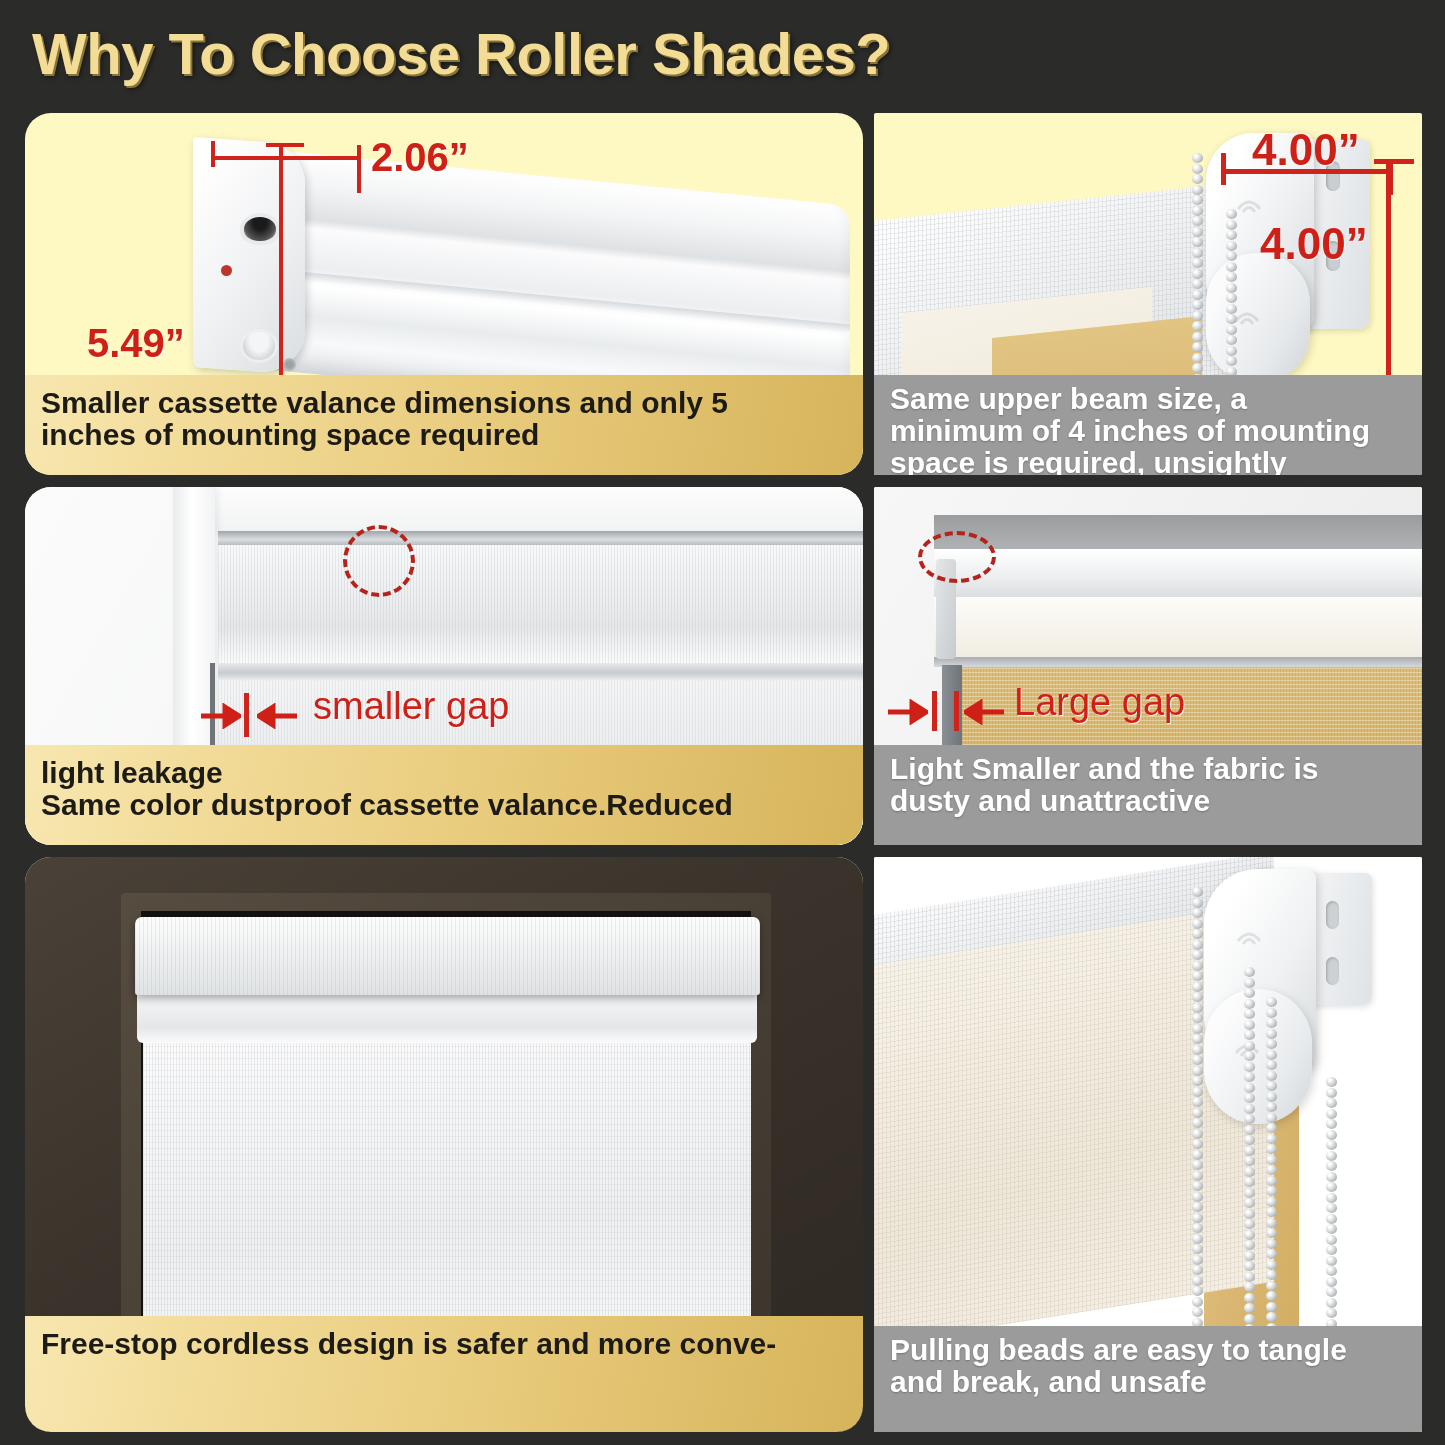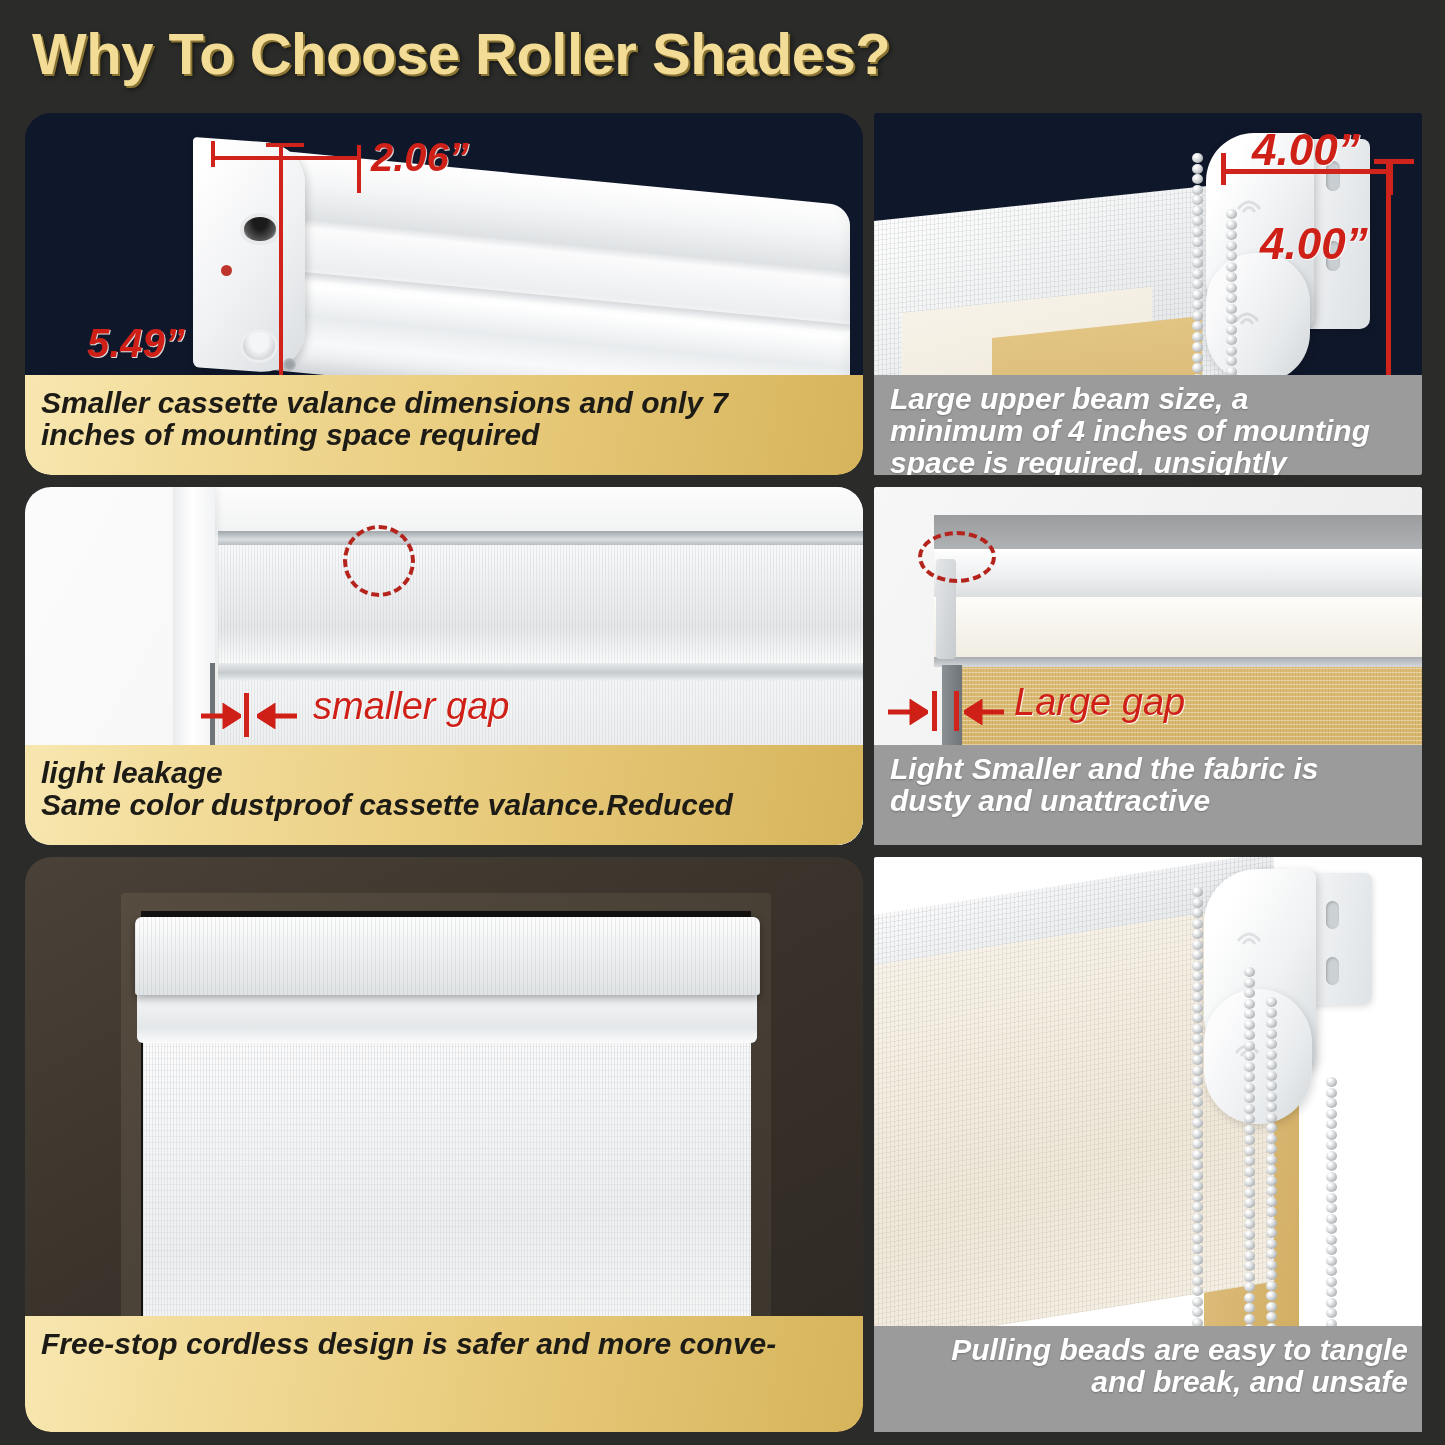--- a/index.html
+++ b/index.html
@@ -13,21 +13,21 @@
   
   #title {
     position:absolute; left:32px; top:20px; width:1100px; height:72px;
     font-size:58px; font-weight:bold; letter-spacing:-0.5px;
     color:#f2dc96;
     text-shadow: 2px 2px 0 #8a7433, 3px 3px 5px rgba(0,0,0,.6);
     white-space:nowrap;
   }
 
   
-  .panel { position:absolute; overflow:hidden; background:#0f172a;font-style:italic; }
+  .panel { position:absolute; overflow:hidden; background:#fef9c3; }
   .panel.left  { left:25px;  width:838px; border-radius:26px; }
   .panel.right { left:874px; width:548px; border-radius:2px; }
   .row1 { top:113px; height:362px; }
   .row2 { top:487px; height:358px; }
   .row3 { top:857px; height:575px; }
 
   .photo { position:absolute; left:0; top:0; right:0; bottom:0; }
 
   
   .cap {
@@ -41,21 +41,21 @@
     color:#1d1b16; font-size:30px;
     border-radius:0 0 26px 26px;
     height:100px; padding-top:12px;
   }
   .cap.gray {
     background:#9b9b9b; color:#ffffff; font-size:30px;
     height:100px; padding-top:8px;
     text-shadow:0 1px 2px rgba(0,0,0,.25);
   }
   .row3 .cap.gold { height:116px; }
-  .row3 .cap.gray { height:106px;text-align:right; }
+  .row3 .cap.gray { height:106px; }
   .cap span { display:block; }
 
   
   #p1 .v-bar {
     position:absolute; left:175px; top:30px; width:650px; height:220px;
     transform:skewY(5.5deg); transform-origin:left top;
     background:linear-gradient(180deg,#ffffff 0%,#f4f5f6 14%,#dfe2e4 30%,
       #fbfbfc 34%,#eceef0 52%,#ffffff 60%,#e9ecee 74%,#f8f9fa 86%,#dfe2e5 100%);
     border-radius:6px 20px 20px 6px;
     box-shadow:inset 0 -8px 16px rgba(0,0,0,.07);
@@ -348,21 +348,21 @@
     <div class="dim" style="left:186px;top:28px;width:4px;height:26px;"></div>
     <div class="dim" style="left:332px;top:32px;width:4px;height:48px;"></div>
     <div class="dimlbl" style="left:346px;top:22px;font-size:40px;">2.06”</div>
 
     <div class="dim" style="left:254px;top:30px;width:4px;height:300px;"></div>
     <div class="dim" style="left:241px;top:30px;width:38px;height:4px;"></div>
     <div class="dim" style="left:241px;top:326px;width:38px;height:4px;"></div>
     <div class="dimlbl" style="left:62px;top:208px;font-size:40px;">5.49”</div>
   </div>
   <div class="cap gold">
-    <span>Smaller cassette valance dimensions and only 7</span>
+    <span>Smaller cassette valance dimensions and only 5</span>
     <span>inches of mounting space required</span>
   </div>
 </div>
 
 <div class="panel right row1" id="p2">
   <div class="photo">
     <div class="fab-sheer"></div>
     <div class="fab-cream"></div>
     <div class="fab-tan"></div>
     <div class="plate"></div>
@@ -442,21 +442,21 @@
     <div class="dim" style="left:347px;top:40px;width:5px;height:32px;"></div>
     <div class="dim" style="left:514px;top:50px;width:5px;height:32px;"></div>
     <div class="dimlbl" style="left:378px;top:12px;font-size:44px;">4.00”</div>
 
     <div class="dim" style="left:512px;top:46px;width:5px;height:250px;"></div>
     <div class="dim" style="left:500px;top:46px;width:40px;height:5px;"></div>
     <div class="dim" style="left:500px;top:292px;width:40px;height:5px;"></div>
     <div class="dimlbl" style="left:386px;top:106px;font-size:44px;">4.00”</div>
   </div>
   <div class="cap gray">
-    <span>Large upper beam size, a</span>
+    <span>Same upper beam size, a</span>
     <span>minimum of 4 inches of mounting</span>
     <span>space is required, unsightly</span>
   </div>
 </div>
 
 <div class="panel left row2" id="p3">
   <div class="photo">
     <div class="wall"></div>
     <div class="frameTop"></div>
     <div class="frameL"></div>

